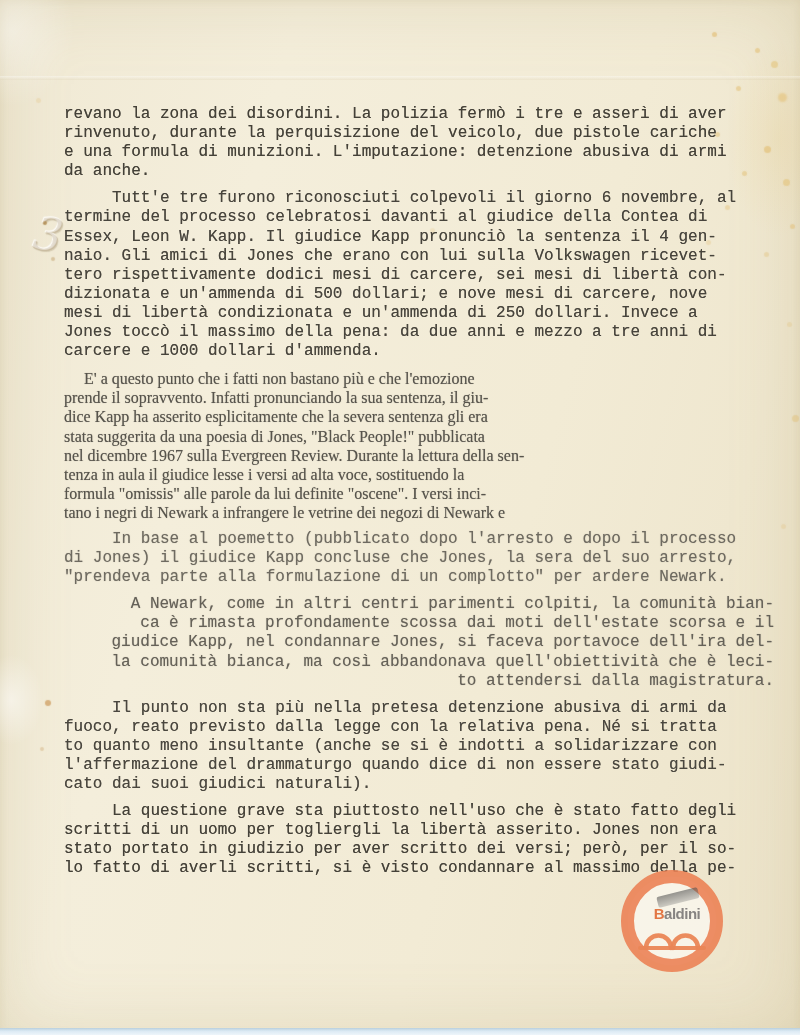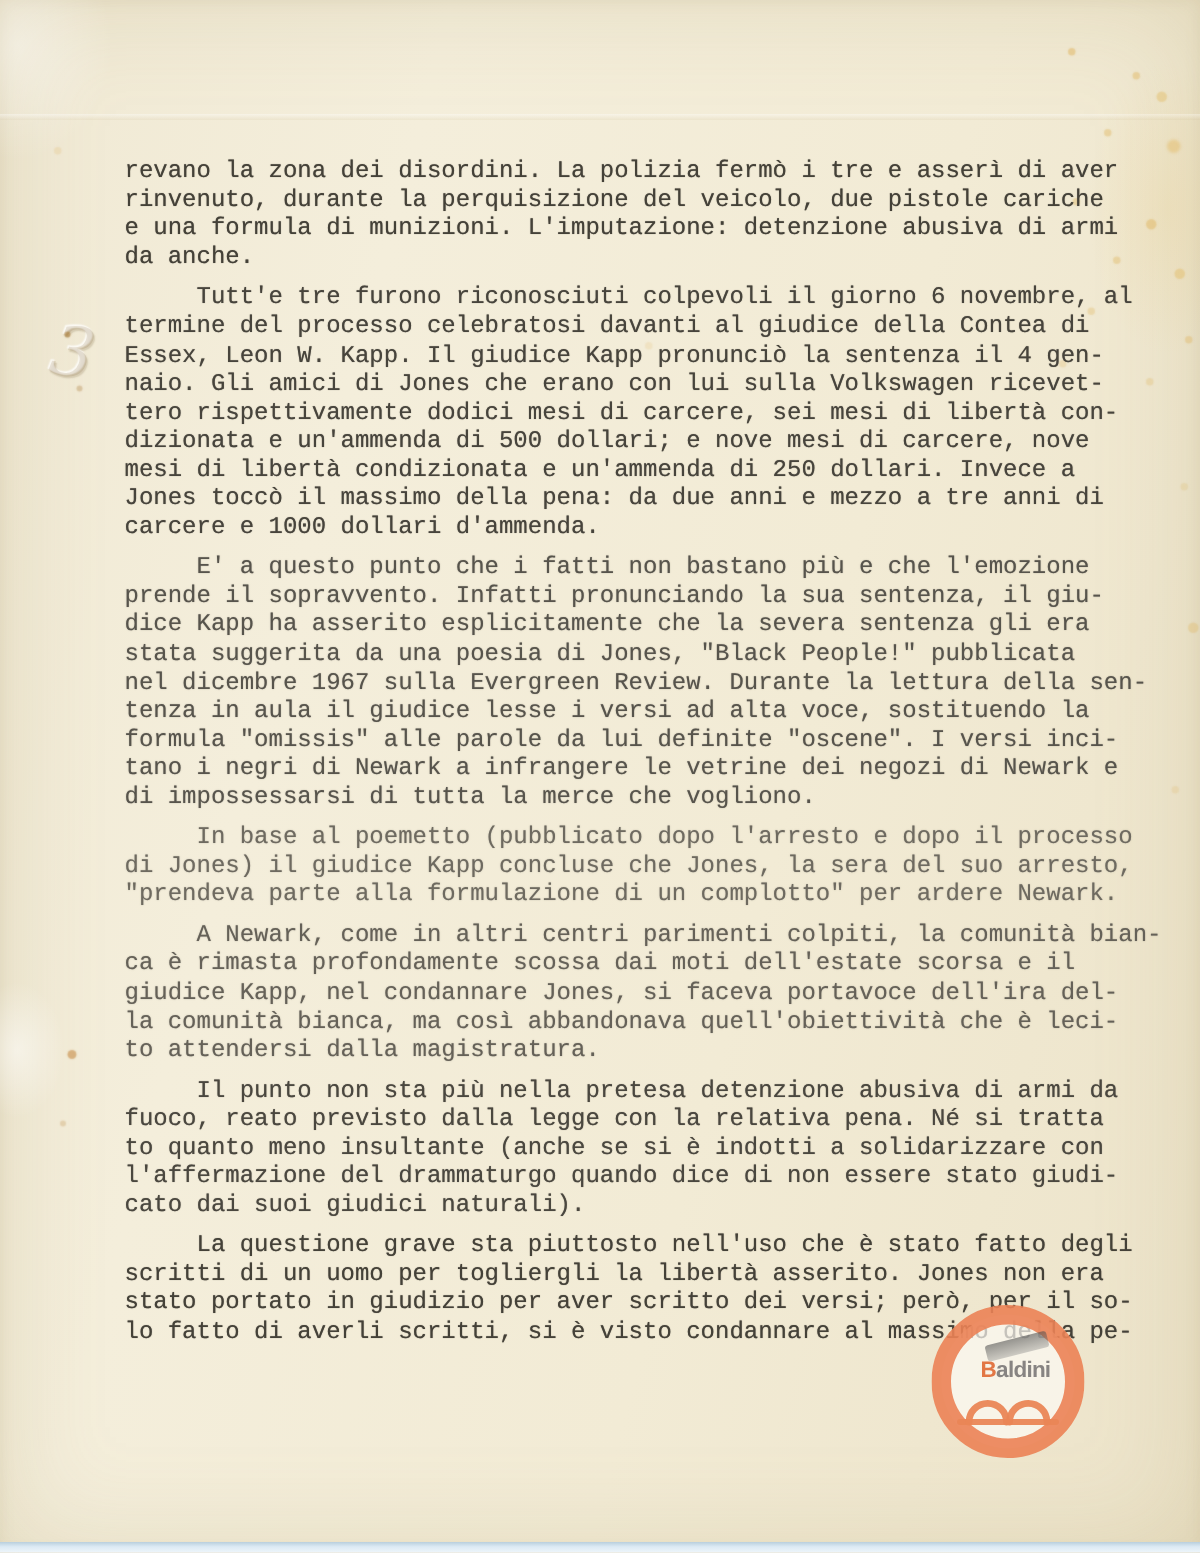--- a/index.html
+++ b/index.html
@@ -114,35 +114,34 @@
   
   .text-block {
     position: absolute;
     left: 64px;
     top: 105px;
     width: 710px;
     font-size: 16px;
     line-height: 19.1px;
     color: #45423c;
     text-shadow: 0 0 0.6px rgba(64,60,52,0.65);
-    margin-left: 19px;
   }
   .para {
     margin: 0 0 8px 0;
   }
   .line {
     display: block;
     white-space: pre;
   }
   
   .para:nth-child(1) { color: #444138; }
   .para:nth-child(2) { color: #47443c; }
-  .para:nth-child(3) { color: #57544c; text-shadow: 0 0 0.8px rgba(87,84,76,0.55); }
+  .para:nth-child(3) { color: #57544c; text-shadow: 0 0 0.8px rgba(87,84,76,0.55); font-family: Liberation Serif, serif; }
   .para:nth-child(4) { color: #6e6a60; text-shadow: 0 0 0.9px rgba(110,106,96,0.5); }
-  .para:nth-child(5) { color: #656158; text-shadow: 0 0 0.9px rgba(101,97,88,0.5); }
+  .para:nth-child(5) { color: #656158; text-shadow: 0 0 0.9px rgba(101,97,88,0.5); text-align: right; }
   .para:nth-child(6) { color: #4a473f; }
   .para:nth-child(7) { color: #444138; }
 
   
   .stamp {
     position: absolute;
     left: 621px;
     top: 870px;
     width: 102px;
     height: 102px;
@@ -221,21 +220,20 @@
       </p>
       <p class="para">
         <span class="line">     E' a questo punto che i fatti non bastano più e che l'emozione</span>
         <span class="line">prende il sopravvento. Infatti pronunciando la sua sentenza, il giu-</span>
         <span class="line">dice Kapp ha asserito esplicitamente che la severa sentenza gli era</span>
         <span class="line">stata suggerita da una poesia di Jones, "Black People!" pubblicata</span>
         <span class="line">nel dicembre 1967 sulla Evergreen Review. Durante la lettura della sen-</span>
         <span class="line">tenza in aula il giudice lesse i versi ad alta voce, sostituendo la</span>
         <span class="line">formula "omissis" alle parole da lui definite "oscene". I versi inci-</span>
         <span class="line">tano i negri di Newark a infrangere le vetrine dei negozi di Newark e</span>
-        <span class="line">di impossessarsi di tutta la merce che vogliono.</span>
       </p>
       <p class="para">
         <span class="line">     In base al poemetto (pubblicato dopo l'arresto e dopo il processo</span>
         <span class="line">di Jones) il giudice Kapp concluse che Jones, la sera del suo arresto,</span>
         <span class="line">"prendeva parte alla formulazione di un complotto" per ardere Newark.</span>
       </p>
       <p class="para">
         <span class="line">     A Newark, come in altri centri parimenti colpiti, la comunità bian-</span>
         <span class="line">ca è rimasta profondamente scossa dai moti dell'estate scorsa e il</span>
         <span class="line">giudice Kapp, nel condannare Jones, si faceva portavoce dell'ira del-</span>

